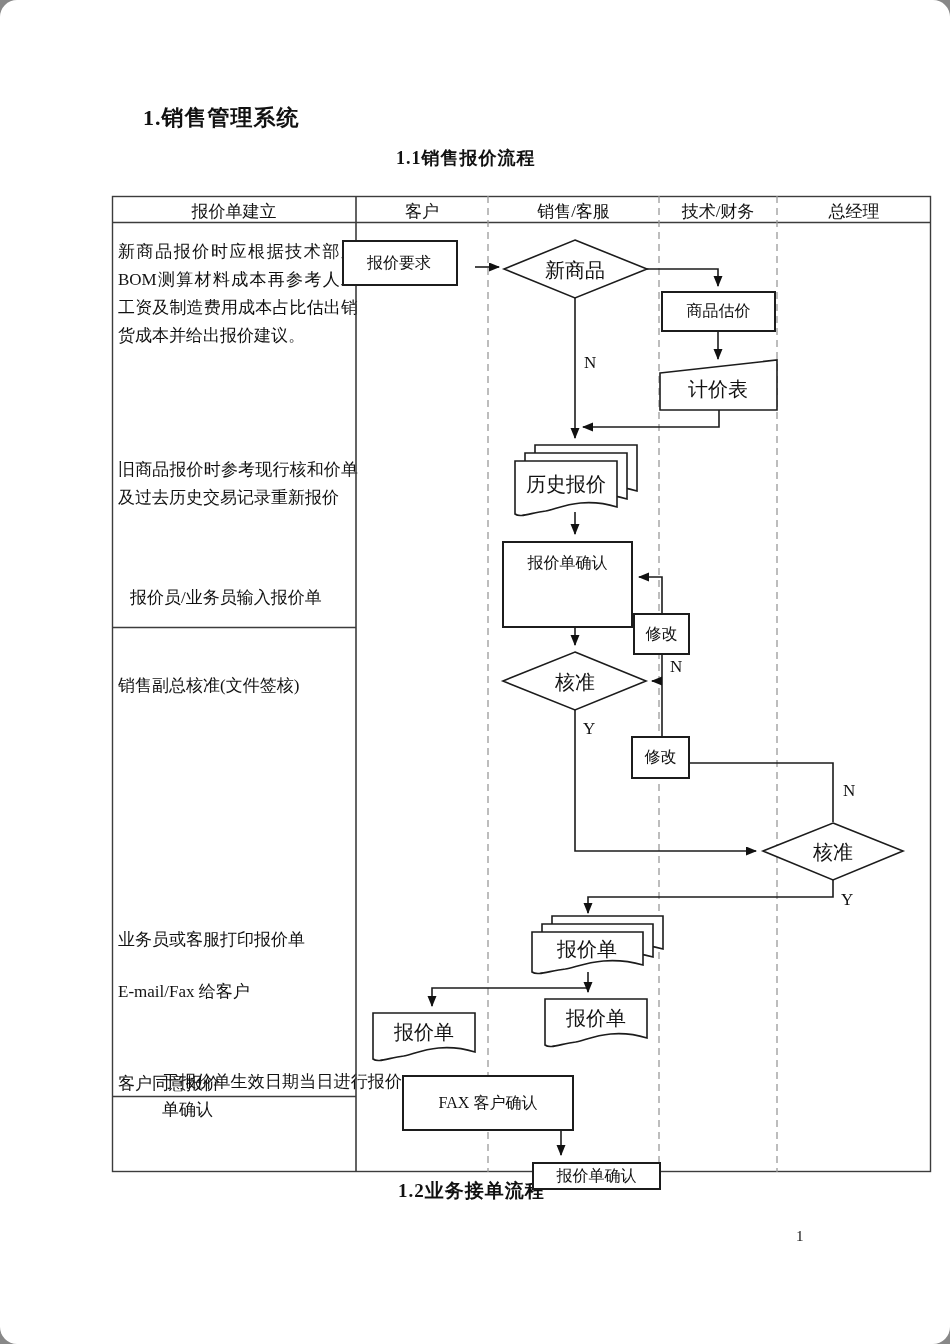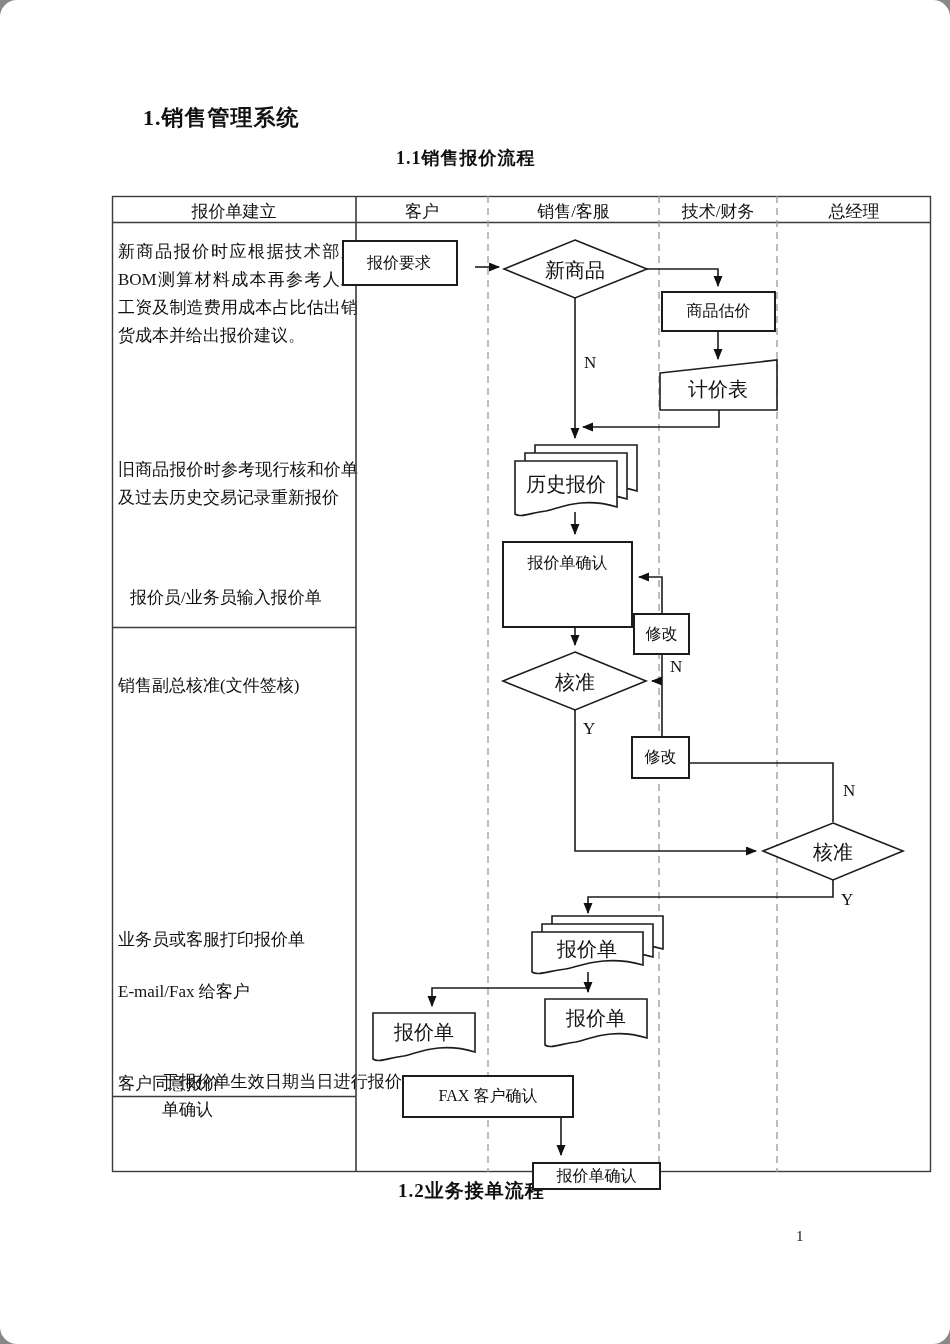--- a/index.html
+++ b/index.html
@@ -109,21 +109,21 @@
 
     <path class="shape" d="M545,999 L647,999 L647,1038 C611.3,1027 587.8,1040 575.6,1042 C560.3,1044 550.1,1049 545,1045 Z"></path>
     <path class="shape" d="M373,1013 L475,1013 L475,1052 C439.3,1041 415.8,1054 403.6,1056 C388.3,1058 378.1,1063 373,1059 Z"></path>
   </svg>
 
   <div class="node" style="left:342px;top:240px;width:116px;height:46px;justify-content:flex-start;padding-left:23px;">报价要求</div>
   <div class="node" style="left:661px;top:291px;width:115px;height:41px;">商品估价</div>
   <div class="node" style="left:502px;top:541px;width:131px;height:87px;align-items:flex-start;padding-top:10px;">报价单确认</div>
   <div class="node" style="left:633px;top:613px;width:57px;height:42px;">修改</div>
   <div class="node" style="left:631px;top:736px;width:59px;height:43px;">修改</div>
-  <div class="node" style="left:402px;top:1075px;width:172px;height:43px;">FAX 客户确认</div>
+  <div class="node" style="left:402px;top:1075px;width:172px;height:56px;">FAX 客户确认</div>
   <div class="node" style="left:532px;top:1162px;width:129px;height:28px;">报价单确认</div>
 
   <div class="lbl" style="left:575px;top:270px;">新商品</div>
   <div class="lbl" style="left:575px;top:682px;">核准</div>
   <div class="lbl" style="left:833px;top:852px;">核准</div>
   <div class="lbl" style="left:718px;top:389px;">计价表</div>
   <div class="lbl" style="left:566px;top:484px;">历史报价</div>
   <div class="lbl" style="left:587px;top:949px;">报价单</div>
   <div class="lbl" style="left:596px;top:1018px;">报价单</div>
   <div class="lbl" style="left:424px;top:1032px;">报价单</div>

